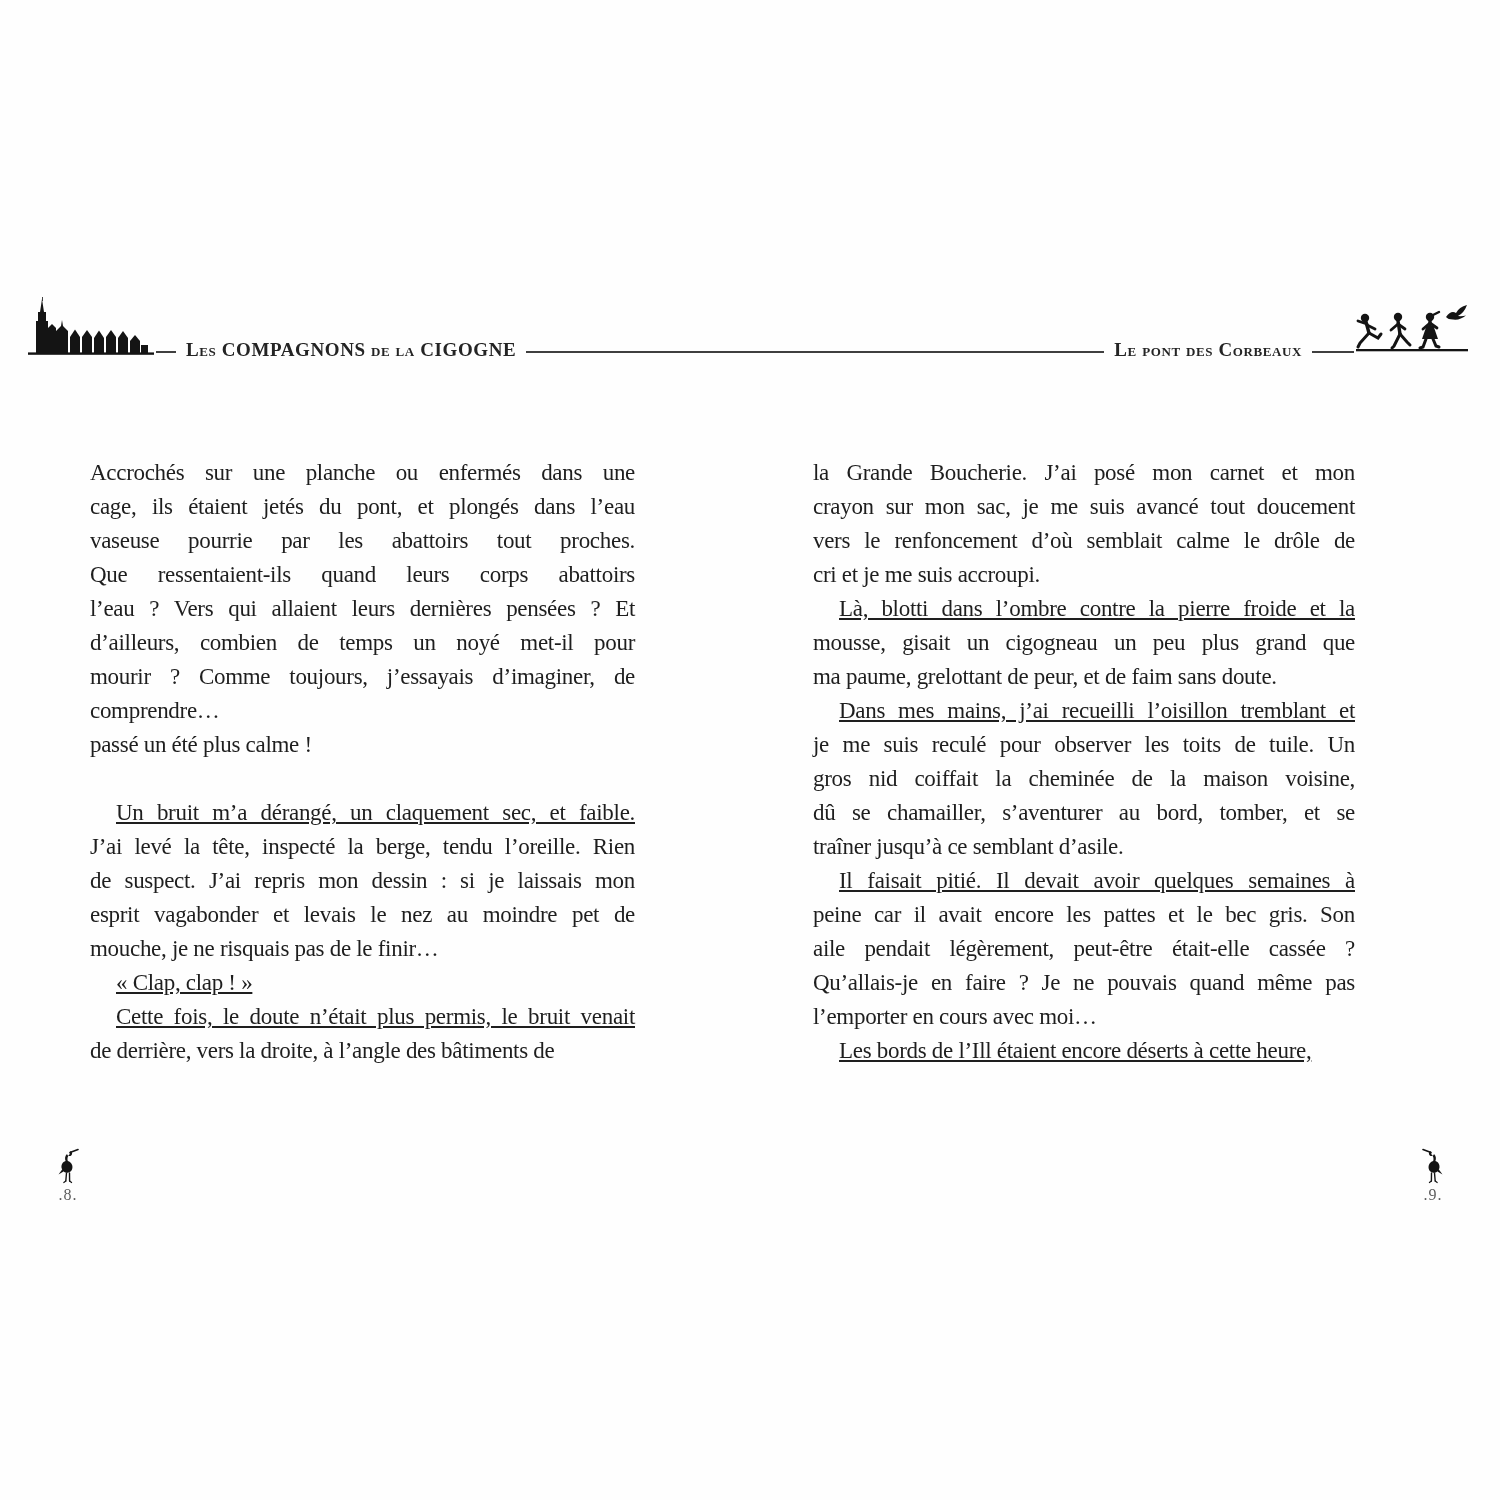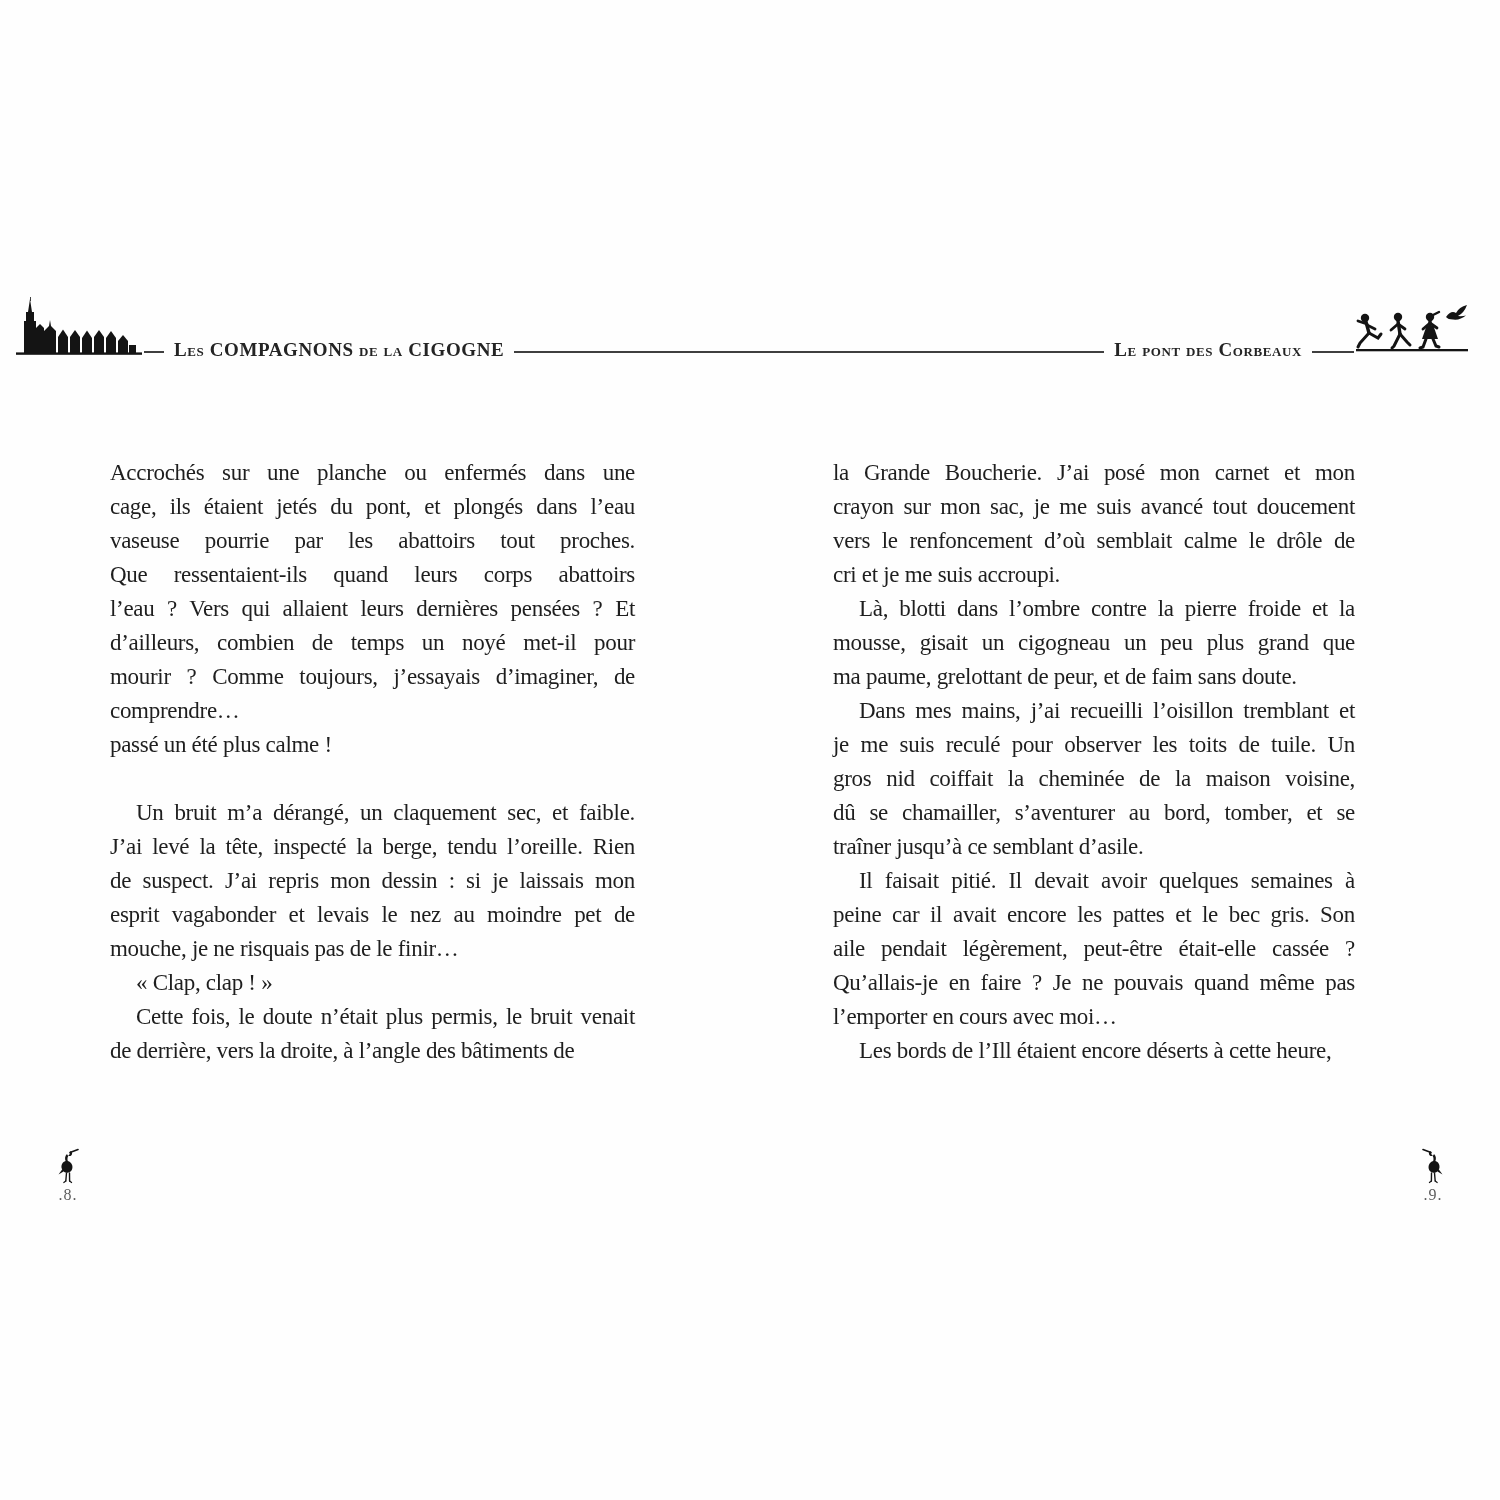--- a/index.html
+++ b/index.html
@@ -6,21 +6,21 @@
   .spread{
     position:relative;
     width:1500px;height:1500px;
     background:#fefefe;
     overflow:hidden;
     font-family:"Liberation Serif","DejaVu Serif",serif;
     color:#1f1f1f;
   }
   
   .chapter-header{
-    position:absolute;left:16px;right:28px;top:296px;height:64px;
+    position:absolute;left:28px;right:28px;top:296px;height:64px;
     display:flex;align-items:flex-end;
   }
   .rule{
     border-bottom:2.4px solid #3f3f3f;
     margin-bottom:7px;height:0;
   }
   .seg-a{flex:0 0 20px;}
   .seg-b{flex:1 1 auto;}
   .seg-c{flex:0 0 42px;}
   .running-title{
@@ -41,24 +41,23 @@
     letter-spacing:-0.3px;
     color:#1e1e1e;
   }
   .col-left{left:90px;}
   .col-right{left:813px;width:542px;}
   .line{
     height:34px;line-height:34px;
     white-space:nowrap;
     text-align:justify;
     text-align-last:justify;
-    margin-left:20px;
   }
   .line.para-end{text-align-last:left;}
-  .line.indent{text-indent:26px;}
+  .line.indent{text-indent:26px;text-decoration:underline;}
   .line.blank{height:34px;}
   
   .page-footer{
     position:absolute;top:1148px;width:52px;
     text-align:center;
   }
   .footer-left{left:42px;}
   .footer-right{left:1407px;}
   .page-footer svg{display:block;margin:0 auto;}
   .page-number{

